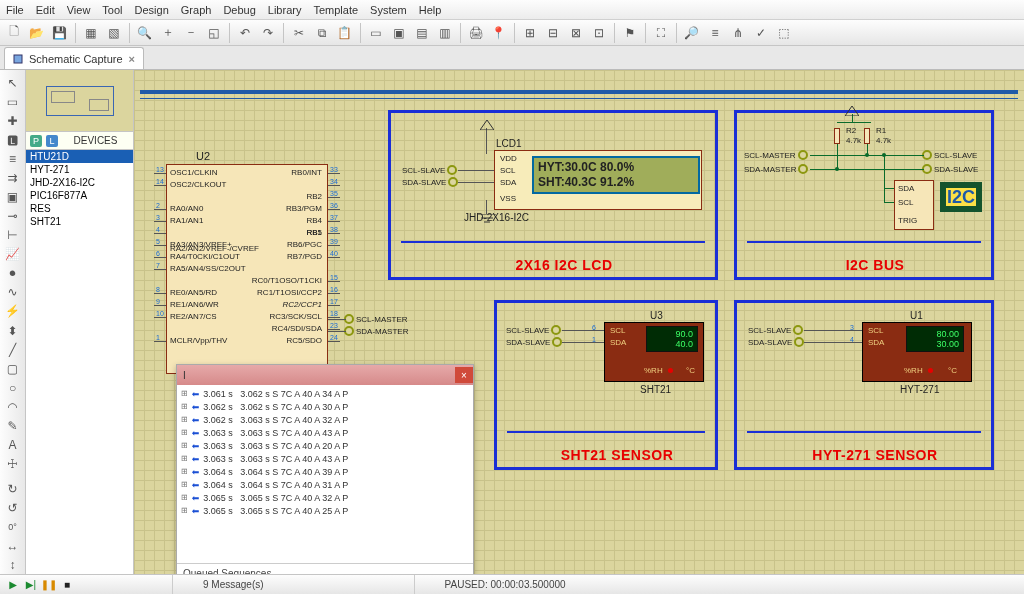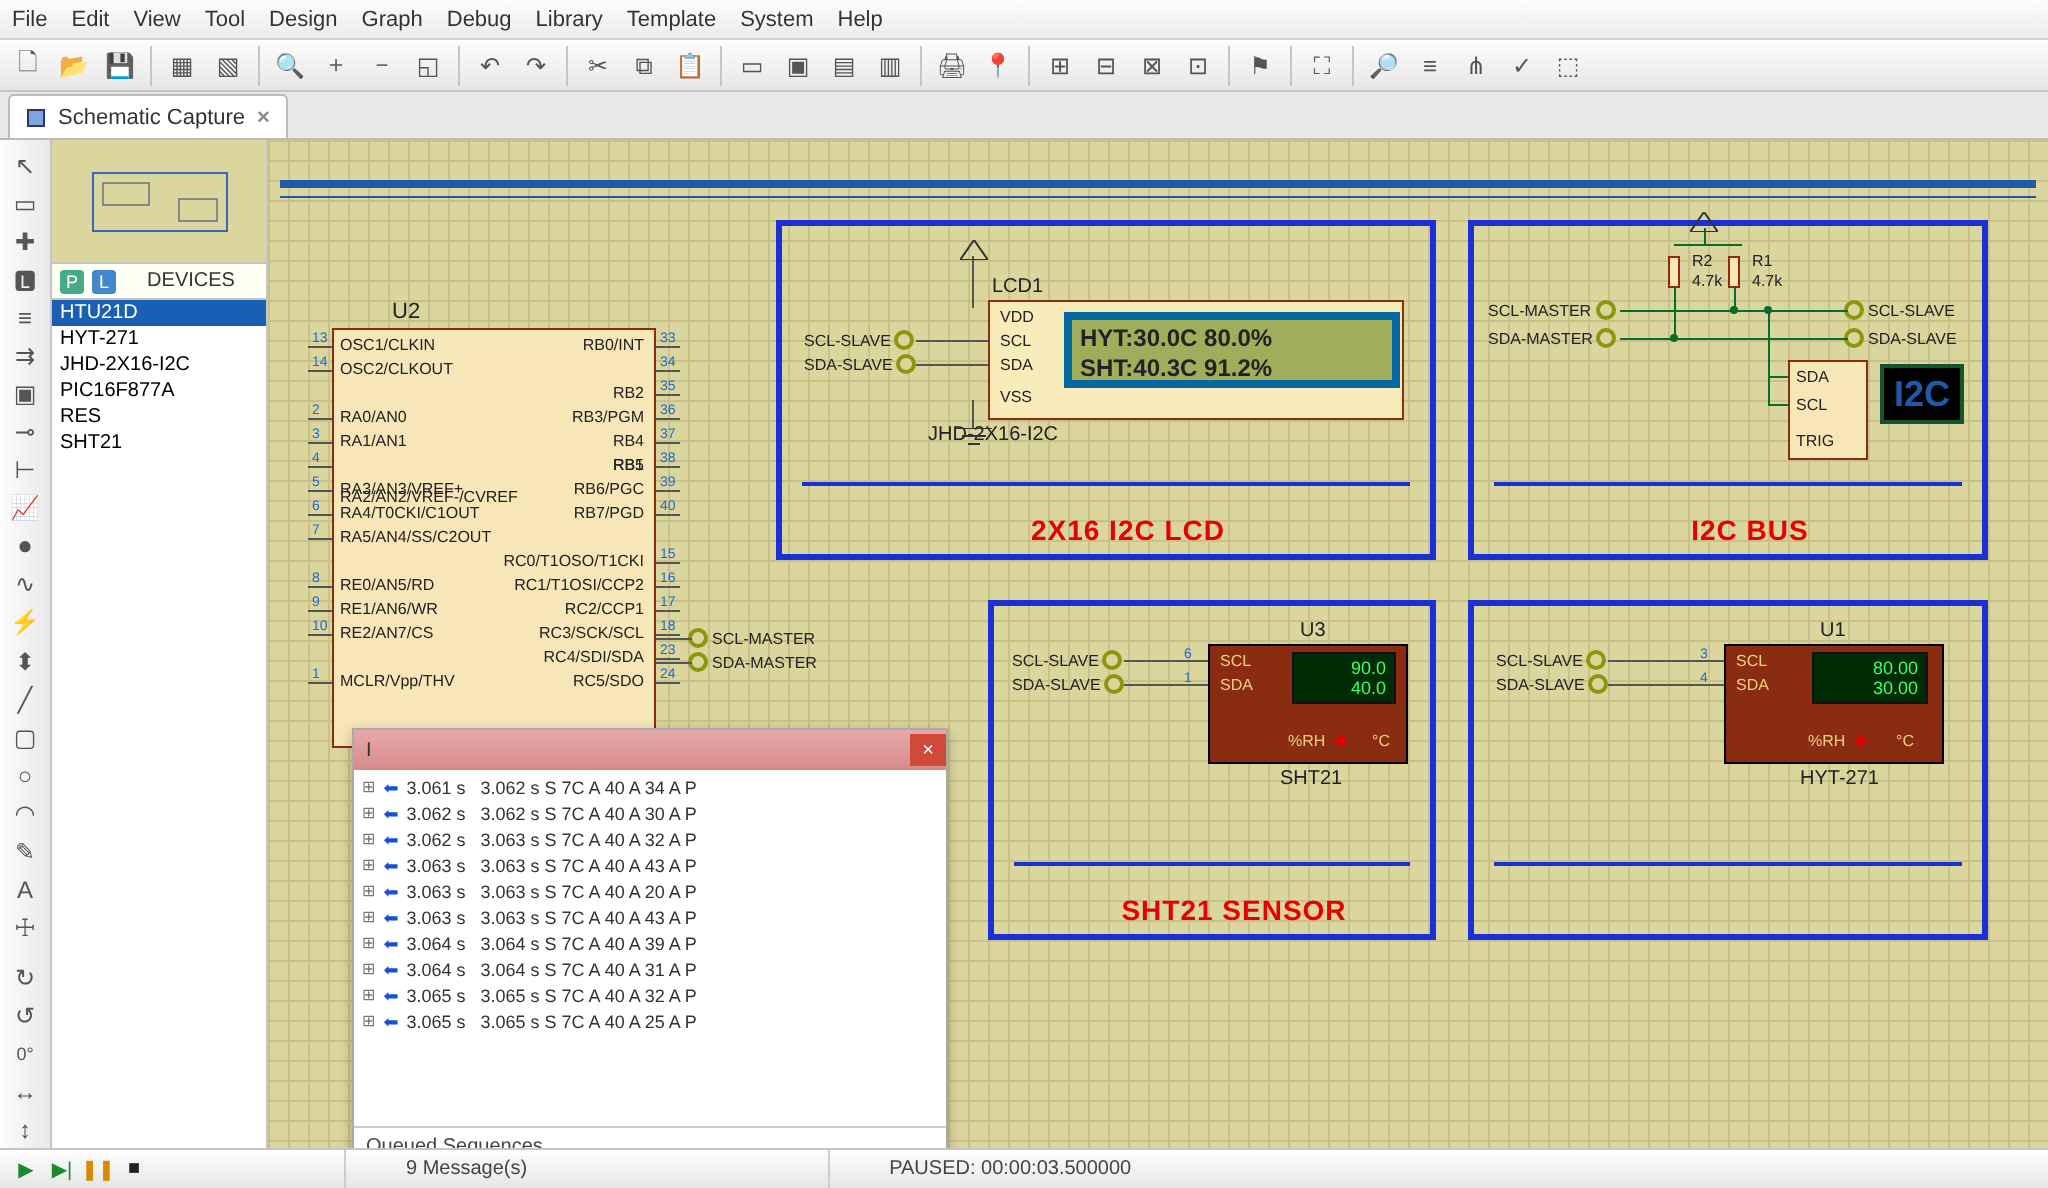--- a/index.html
+++ b/index.html
@@ -46,40 +46,40 @@
   .block-title { position:absolute; left:0; right:0; bottom:4px; font-weight:bold; color:#e80000; font-size:14px; text-align:center; letter-spacing:0.5px;padding-left:22px;}
   .block .inner-body{position:absolute;left:10px;right:10px;top:10px;bottom:34px;border-bottom:2px solid #1a2fd6;}
 
   .chip { position:absolute; border:1px solid #8a2c12; background:#f6e6b8; }
   .chip-label{position:absolute;font-size:10px;color:#222;}
   .pinlabel{position:absolute;font-size:8px;color:#222;white-space:nowrap;}
   .pinnum{position:absolute;font-size:7px;color:#1a6bd4;}
   .pin-stub{position:absolute;height:1px;background:#555;}
   .pin-stub-v{position:absolute;width:1px;background:#555;}
 
-  .lcd-screen{position:absolute;background:#a0ad5a;border:4px solid #0369a1;font-family:"Courier New",monospace;font-size:12px;font-weight:bold;color:#222;padding:2px 4px;white-space:pre;}
+  .lcd-screen{position:absolute;background:#a0ad5a;border:2px solid #0369a1;font-family:"Courier New",monospace;font-size:12px;font-weight:bold;color:#222;padding:2px 4px;white-space:pre;}
   .lcd-body{position:absolute;background:#f7ecba;border:1px solid #8a2c12;}
   .sensor-screen{position:absolute;background:#002c05;border:1px solid #111;font-family:"Courier New",monospace;font-size:9px;color:#3cff66;text-align:right;padding:2px 4px;}
   .sensor-dot{position:absolute;width:5px;height:5px;border-radius:50%;background:#e80000;}
 
   .netport{position:absolute;display:flex;align-items:center;gap:2px;font-size:8px;color:#222;}
   .netport .ring{width:10px;height:10px;border:2px solid #8c970f;border-radius:50%;background:#DBD59E;}
   .netport.rev{flex-direction:row-reverse;}
 
   .console{position:absolute;left:42px;top:294px;width:298px;height:232px;background:#fff;border:1px solid #aaa;box-shadow:0 2px 6px rgba(0,0,0,.25);display:flex;flex-direction:column;z-index:10;}
   .console-head{height:20px;background:linear-gradient(#e6a9a9,#d68a8a);display:flex;align-items:center;}
   .console-head .close{margin-left:auto;width:18px;height:16px;background:#d04a3a;color:#fff;display:flex;align-items:center;justify-content:center;font-size:10px;}
   .console-head .title{flex:1;padding:0 6px;font-size:10px;color:#333;}
   .console-body{flex:1;overflow:auto;font-family:"Courier New",monospace;font-size:9px;color:#333;padding:2px 4px;}
   .console-body .row{display:flex;align-items:center;gap:4px;white-space:pre;height:13px;}
   .console-body .row .pm{color:#777;font-size:8px;}
   .console-body .row .ar{color:#1a4fd4;}
   .console-foot{height:32px;border-top:1px solid #ccc;padding:4px 6px;font-size:10px;color:#444;}
 
-  .i2c-box{position:absolute;background:#000000;border:2px solid #14532d;color:#1f5aa8;font-weight:bold;font-size:18px;display:flex;align-items:center;justify-content:center;}
+  .i2c-box{position:absolute;background:#fde047;border:6px solid #14532d;color:#1f5aa8;font-weight:bold;font-size:18px;display:flex;align-items:center;justify-content:center;}
 
   .statusbar{position:absolute;left:0;right:0;bottom:0;height:20px;background:linear-gradient(#fdfdfd,#e6e6e6);border-top:1px solid #c5c5c5;display:flex;align-items:center;font-size:10px;color:#444;}
   .play-controls{display:flex;gap:4px;padding:0 6px;}
   .play-controls div{width:14px;height:14px;display:flex;align-items:center;justify-content:center;}
   .status-cell{padding:0 30px;border-left:1px solid #ccc;height:100%;display:flex;align-items:center;}
   .res-label{position:absolute;font-size:8px;color:#222;}
   .resistor{position:absolute;width:6px;height:16px;background:#f6e6b8;border:1px solid #8a2c12;}
   .wire-h{position:absolute;height:1px;background:#0a6b2b;}
   .wire-v{position:absolute;width:1px;background:#0a6b2b;}
   .node{position:absolute;width:4px;height:4px;border-radius:50%;background:#0a6b2b;margin-left:-2px;margin-top:-2px;}
@@ -318,20 +318,21 @@
       </div>
     <div class="netport" style="left:372px;top:267px;">
         <span>SDA-SLAVE</span>
         <div class="ring"></div>
       </div>
     <div class="pin-stub" style="left:428px;top:260px;width:42px;"></div>
     <div class="pin-stub" style="left:428px;top:272px;width:42px;"></div>
 
     <div class="block" style="left:600px;top:230px;width:260px;height:170px;">
       <div class="inner-body"></div>
+      <div class="block-title">HYT-271 SENSOR</div>
     </div>
     <div class="chip-label" style="left:776px;top:240px;">U1</div>
     <div class="chip" style="left:728px;top:252px;width:110px;height:60px;background:#8a2c12;border-color:#000;"></div>
     <div class="pinlabel" style="left:734px;top:256px;color:#f0d080;">SCL</div>
     <div class="pinlabel" style="left:734px;top:268px;color:#f0d080;">SDA</div>
     <div class="pinnum" style="left:716px;top:254px;">3</div>
     <div class="pinnum" style="left:716px;top:266px;">4</div>
     <div class="sensor-screen" style="left:772px;top:256px;width:58px;height:26px;">
         <div>80.00</div>
         <div>30.00</div>
@@ -441,21 +442,21 @@
       <div class="pinnum" style="left: 196px; top: 168px;">39</div>
       <div class="pinlabel" style="right: 700px; top: 182px; text-align: right; width: 84px; left: 104px;">RB7/PGD</div>
       <div class="pin-stub" style="left: 194px; top: 187px; width: 12px;"></div>
       <div class="pinnum" style="left: 196px; top: 180px;">40</div>
       <div class="pinlabel" style="right: 700px; top: 206px; text-align: right; width: 84px; left: 104px;">RC0/T1OSO/T1CKI</div>
       <div class="pin-stub" style="left: 194px; top: 211px; width: 12px;"></div>
       <div class="pinnum" style="left: 196px; top: 204px;">15</div>
       <div class="pinlabel" style="right: 700px; top: 218px; text-align: right; width: 84px; left: 104px;">RC1/T1OSI/CCP2</div>
       <div class="pin-stub" style="left: 194px; top: 223px; width: 12px;"></div>
       <div class="pinnum" style="left: 196px; top: 216px;">16</div>
-      <div class="pinlabel" style="right: 700px; top: 230px; text-align: right; width: 84px; left: 104px;">RC2/CCP1</div>
+      <div class="pinlabel" style="right: 700px; top: 230px; text-align: right; width: 84px; left: 104px; font-style: italic;">RC2/CCP1</div>
       <div class="pin-stub" style="left: 194px; top: 235px; width: 12px;"></div>
       <div class="pinnum" style="left: 196px; top: 228px;">17</div>
       <div class="pinlabel" style="right: 700px; top: 242px; text-align: right; width: 84px; left: 104px;">RC3/SCK/SCL</div>
       <div class="pin-stub" style="left: 194px; top: 247px; width: 12px;"></div>
       <div class="pinnum" style="left: 196px; top: 240px;">18</div>
       <div class="pinlabel" style="right: 700px; top: 254px; text-align: right; width: 84px; left: 104px;">RC4/SDI/SDA</div>
       <div class="pin-stub" style="left: 194px; top: 259px; width: 12px;"></div>
       <div class="pinnum" style="left: 196px; top: 252px;">23</div>
       <div class="pinlabel" style="right: 700px; top: 266px; text-align: right; width: 84px; left: 104px;">RC5/SDO</div>
       <div class="pin-stub" style="left: 194px; top: 271px; width: 12px;"></div>

